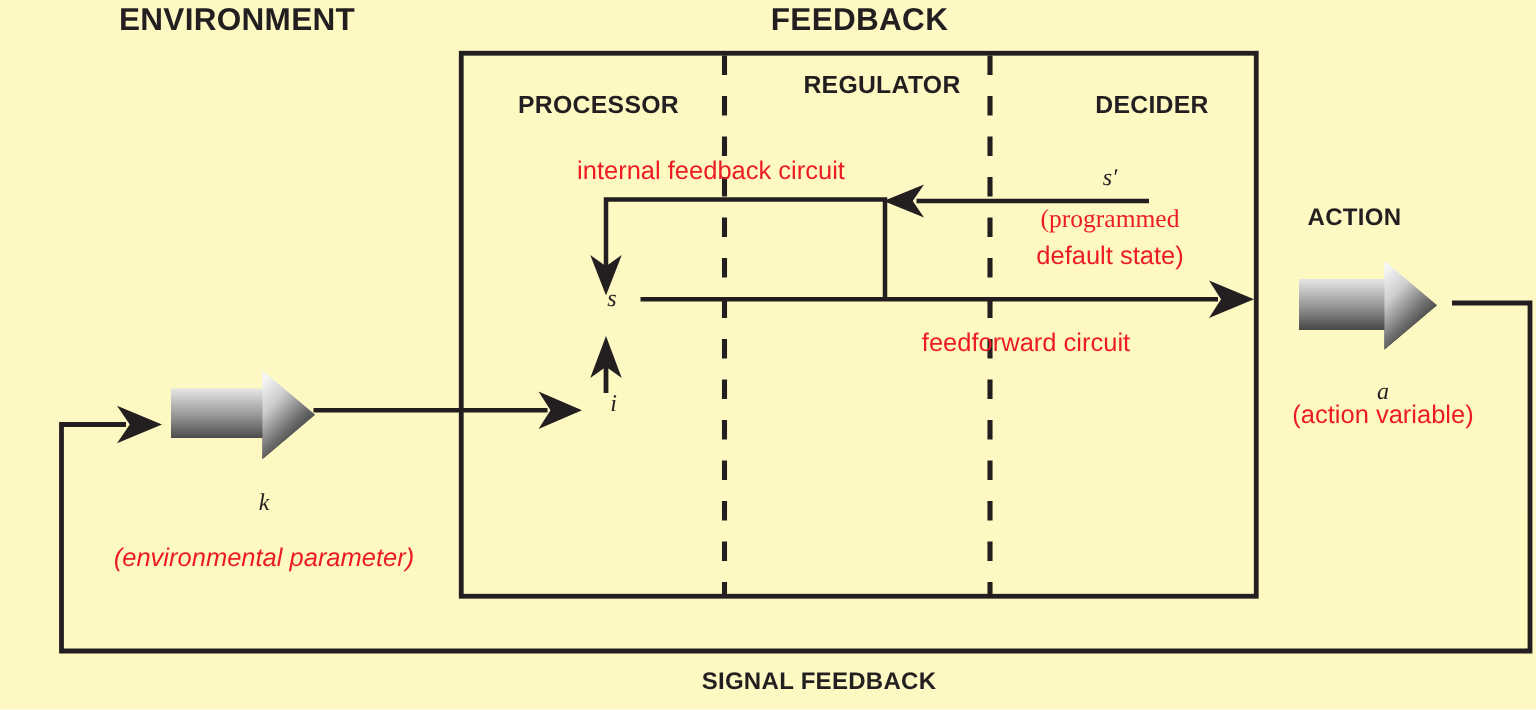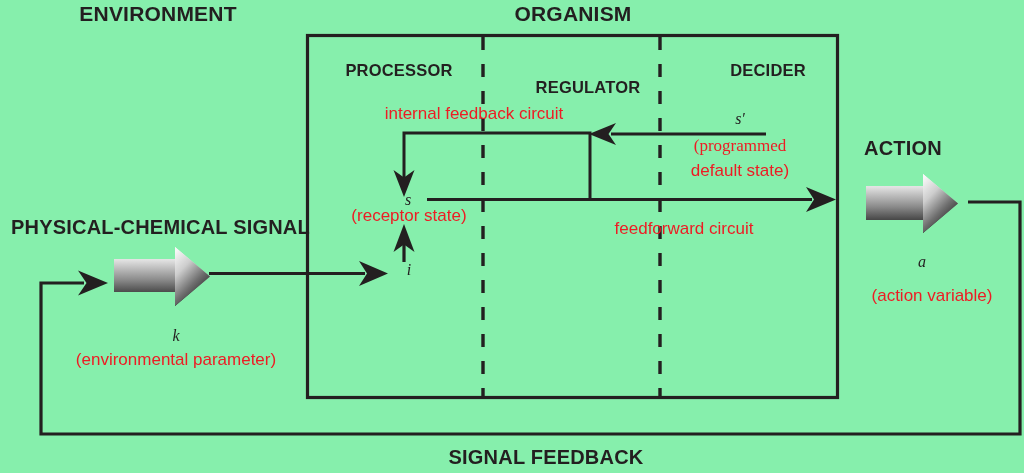--- a/index.html
+++ b/index.html
@@ -8,42 +8,42 @@
     padding: 0;
     background: #ffffff;
   }
   body {
     font-family: "Liberation Sans", sans-serif;
   }
   #stage {
     position: relative;
     width: 1024px;
     height: 473px;
-    background: #86efac;
+    background: #fef9c3;
     overflow: hidden;
   }
   #stage svg.layer {
     position: absolute;
     left: 0;
     top: 0;
     width: 1024px;
     height: 473px;
   }
   .lbl {
     position: absolute;
     white-space: nowrap;
     line-height: 1.12;
   }
   .hdr {
     font-family: "Liberation Sans", sans-serif;
     font-weight: bold;
     color: #231f20;
   }
   .hdr-xl { font-size: 21px; letter-spacing: 0.2px; }
-  .hdr-lg { font-size: 20px; letter-spacing: 0.2px; text-align: center; }
+  .hdr-lg { font-size: 16px; letter-spacing: 0.2px; text-align: center; }
   .hdr-md { font-size: 16.5px; letter-spacing: 0.2px; }
   .red-c {
     color: #ed1c24;
     font-family: "Liberation Sans", sans-serif;
     font-size: 17px;
     text-align: center;
     white-space: nowrap;
   }
   .var {
     color: #231f20;
@@ -125,44 +125,42 @@
     </g>
 
     <g>
       <path d="M 968 202 L 1020 202 L 1020 434 L 41 434 L 41 283 L 84 283" fill="none" stroke="#231f20" stroke-width="3.2" stroke-linejoin="miter"></path>
       <path d="M 108 283 L 78 270.5 L 86.5 283 L 78 295.5 Z" fill="#231f20"></path>
     </g>
   </svg>
 
   <div class="lbl hdr hdr-xl ctr" style="left:158px; top:2px;">ENVIRONMENT</div>
 
-  <div class="lbl hdr hdr-xl ctr" style="left:573px; top:2px;">ORGANISM</div>
+  <div class="lbl hdr hdr-xl ctr" style="left:573px; top:2px;">FEEDBACK</div>
 
   <div class="lbl hdr hdr-lg ctr" style="left:903px; top:137px;">ACTION</div>
 
-  <div class="lbl hdr hdr-lg" style="left:11px; top:216px;">PHYSICAL-CHEMICAL SIGNAL</div>
 
   <div class="lbl hdr hdr-lg ctr" style="left:546px; top:446px;">SIGNAL FEEDBACK</div>
 
   <div class="lbl hdr hdr-md ctr" style="left:399px; top:61px;">PROCESSOR</div>
-  <div class="lbl hdr hdr-md ctr" style="left:572px; top:78px;padding-left:32px;">REGULATOR</div>
+  <div class="lbl hdr hdr-md ctr" style="left:572px; top:48px;padding-left:32px;">REGULATOR</div>
   <div class="lbl hdr hdr-md ctr" style="left:747px; top:61px;margin-left:21px;">DECIDER</div>
 
   <div class="lbl red-c ctr" style="left:474px; top:104px;">internal feedback circuit</div>
   <div class="lbl red-c ctr" style="left:684px; top:201px;margin-top:18px;">feedforward circuit</div>
 
   <div class="lbl var ctr" style="left:408px; top:191px;">s</div>
-  <div class="lbl red-c ctr" style="left:409px; top:206px;">(receptor state)</div>
 
   <div class="lbl var ctr" style="left:409px; top:261px;">i</div>
   <div class="lbl red-c ctr" style="left:409px; top:285px;"></div>
 
   <div class="lbl var ctr" style="left:740px; top:110px;">s′</div>
   <div class="lbl red-c ctr" style="left:740px; top:136px;font-family:Liberation Serif, serif;">(programmed</div>
   <div class="lbl red-c ctr" style="left:740px; top:161px;">default state)</div>
 
   <div class="lbl var ctr" style="left:176px; top:327px;">k</div>
-  <div class="lbl red-c ctr" style="left:176px; top:350px;">(environmental parameter)</div>
+  <div class="lbl red-c ctr" style="left:176px; top:362px;font-style:italic;">(environmental parameter)</div>
 
   <div class="lbl var ctr" style="left:922px; top:253px;">a</div>
-  <div class="lbl red-c ctr" style="left:922px; top:286px;margin-left:10px;">(action variable)</div>
+  <div class="lbl red-c ctr" style="left:922px; top:267px;">(action variable)</div>
 
 </div>
 
 </body></html>

